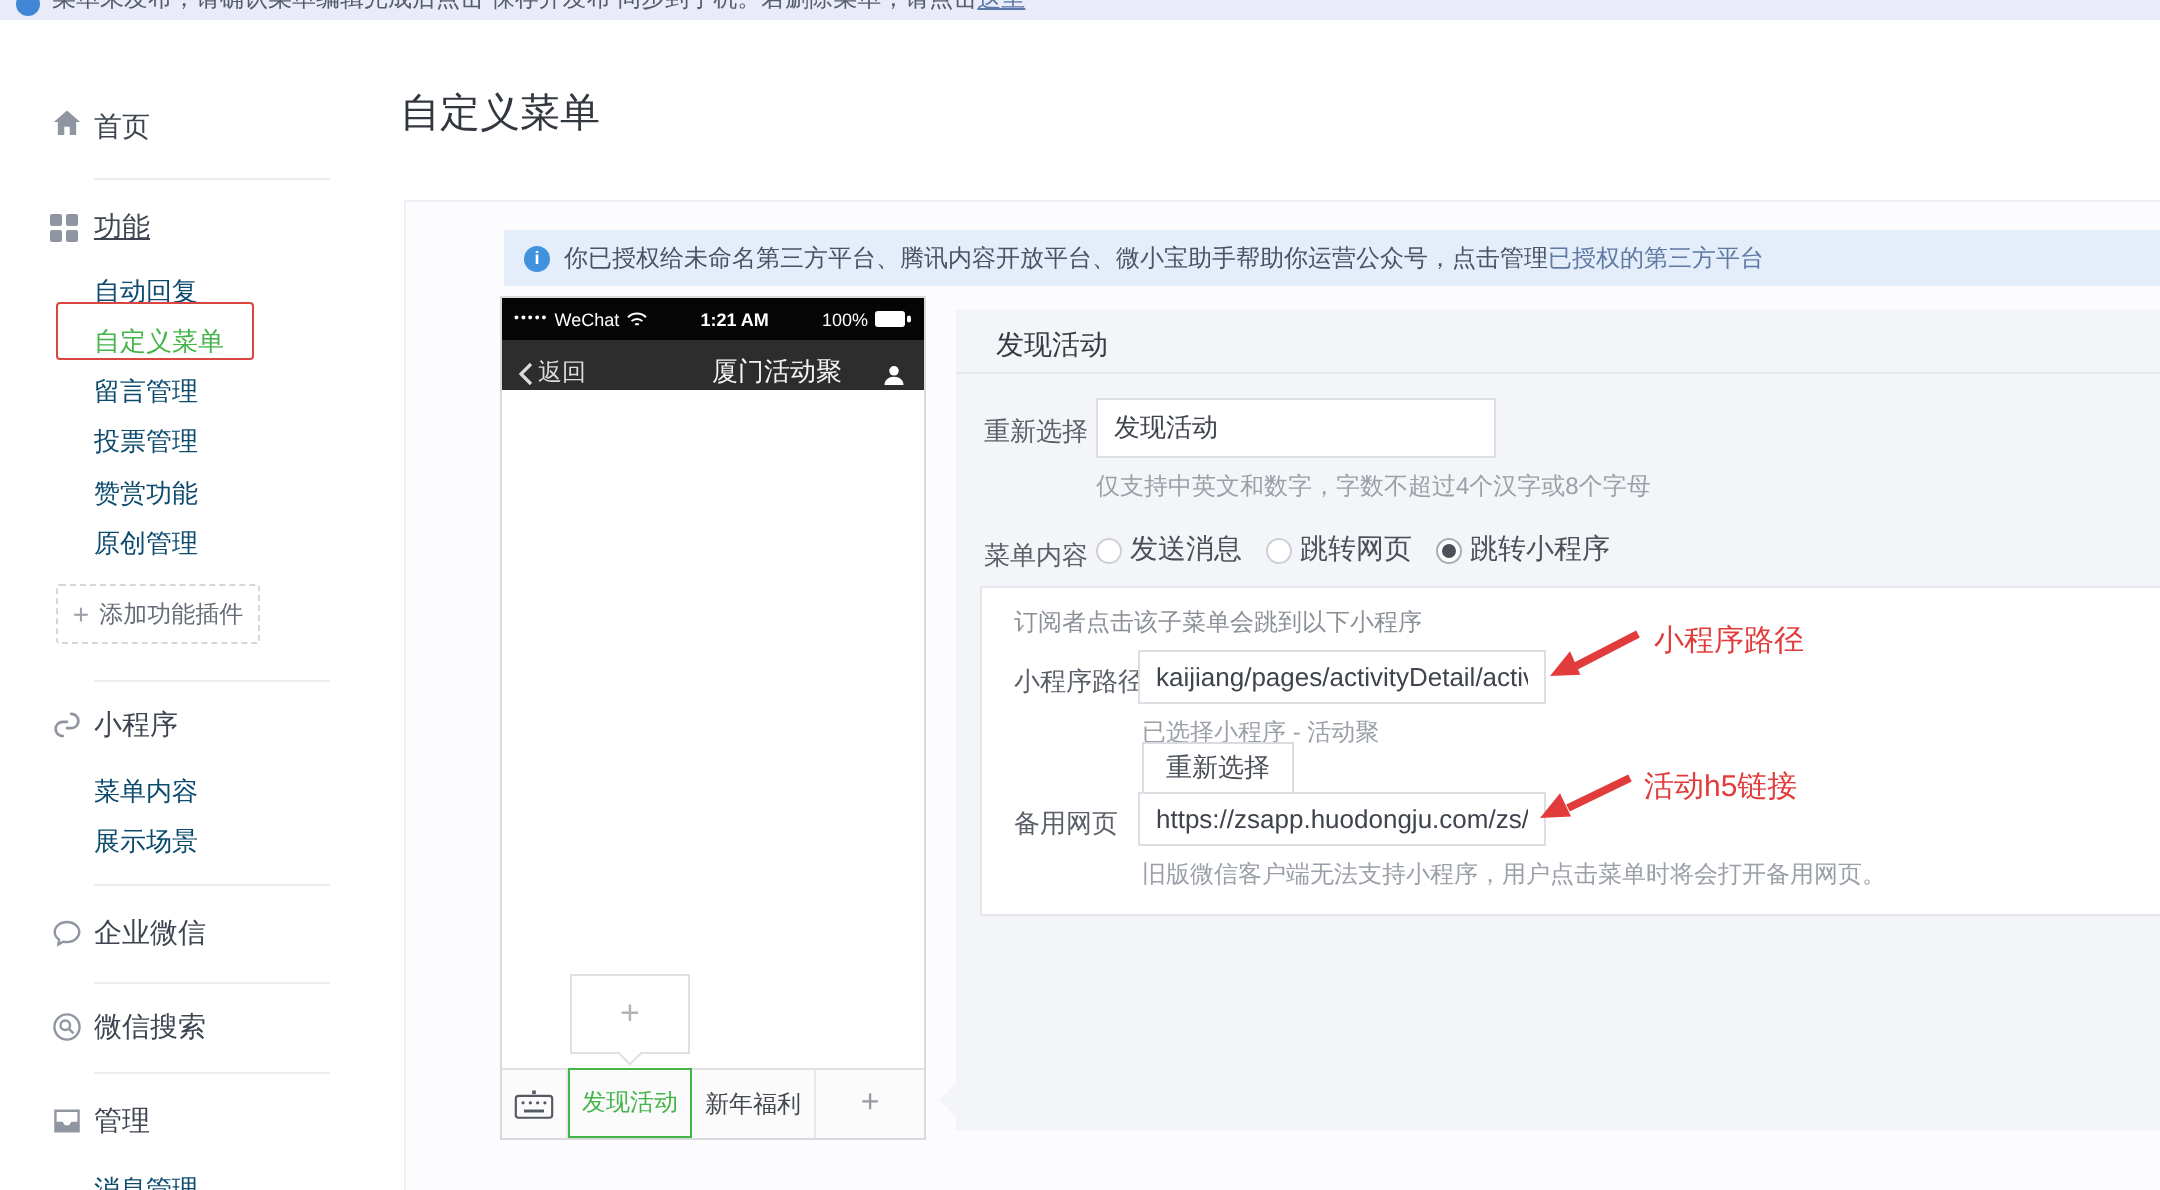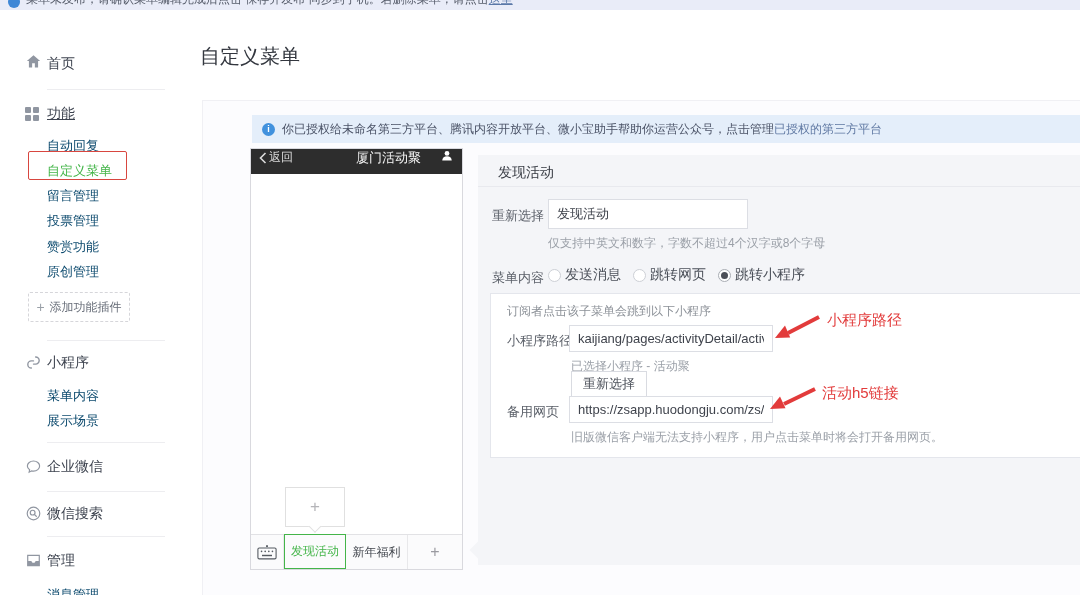--- a/index.html
+++ b/index.html
@@ -39,21 +39,21 @@
     display:flex; align-items:center; font-size:12px; color:#4a5266; padding-left:10px; white-space:nowrap; overflow:hidden; }
   .banner-icon { display:inline-flex; align-items:center; justify-content:center; width:13px; height:13px; border-radius:50%;
     background:#4191dd; color:#fff; font-size:9px; font-weight:bold; margin-right:7px; flex:0 0 13px; font-style:normal; }
   .banner-link { color:#6079a3; cursor:pointer; }
 
   
   .phone { position:absolute; left:250px; top:148px; width:213px; height:422px; background:#fff;
     border:1px solid #d9d9de; }
   .phone-status { height:21px; background:#050505; color:#fff; font-size:9px; display:flex; align-items:center; padding:0 6px; }
   .phone-status .mid { flex:1; text-align:center; font-weight:bold; }
-  .phone-nav { height:25px; background:#2d2d2d; color:#e9e9e9; font-size:12px; display:flex; align-items:flex-start; padding:0 8px; }
+  .phone-nav { height:25px; background:#2d2d2d; color:#e9e9e9; font-size:12px; display:flex; align-items:flex-end; padding:0 8px; }
   .phone-nav .back { display:flex; align-items:center; gap:2px; color:#dcdcdc; cursor:pointer; }
   .phone-nav .title { flex:1; text-align:center; color:#f5f5f5; font-size:13px;padding-left:44px; }
   .phone-body { position:absolute; top:46px; bottom:35px; left:0; right:0; background:#fff; }
   .phone-popup { position:absolute; left:34px; bottom:42px; width:60px; height:40px; background:#fff; border:1px solid #e0e0e0;
     color:#b4b4b8; font-size:17px; display:flex; align-items:center; justify-content:center; cursor:pointer; }
   .phone-popup::after { content:''; position:absolute; bottom:-5px; left:50%; width:8px; height:8px; background:#fff;
     border-right:1px solid #e0e0e0; border-bottom:1px solid #e0e0e0; transform:translateX(-50%) rotate(45deg); }
   .phone-menubar { position:absolute; bottom:0; left:0; right:0; height:35px; background:#fbfbfc; border-top:1px solid #e2e2e5; display:flex; }
   .kb-cell { width:33px; border-right:1px solid #e8e8ea; display:flex; align-items:center; justify-content:center; cursor:pointer; }
   .menu-cell { width:62px; border-right:1px solid #e8e8ea; display:flex; align-items:center; justify-content:center;
@@ -170,20 +170,33 @@
   <div class="page-title">自定义菜单</div>
   <div class="wrapper"></div>
 
   <div class="banner">
     <i class="banner-icon">i</i>
     <span>你已授权给未命名第三方平台、腾讯内容开放平台、微小宝助手帮助你运营公众号，点击管理</span>
       <span class="banner-link">已授权的第三方平台</span>
   </div>
 
   <div class="phone">
+    <div class="phone-status">
+      <span style="font-size:7px; letter-spacing:1px;">•••••</span>
+      <span style="margin-left:3px;">WeChat</span>
+      <svg width="11" height="9" viewBox="0 0 12 10" style="margin-left:3px;">
+        <path d="M1 4 a7 7 0 0 1 10 0 M3 6.2 a4.2 4.2 0 0 1 6 0 M5 8.2 a1.6 1.6 0 0 1 2 0" stroke="#fff" stroke-width="1.1" fill="none"></path>
+      </svg>
+      <span class="mid">1:21 AM</span>
+      <span>100%</span>
+      <svg width="19" height="9" viewBox="0 0 19 9" style="margin-left:3px;">
+        <rect x="0.5" y="0.5" width="15" height="8" rx="1.5" fill="#fff"></rect>
+        <rect x="16.5" y="2.7" width="2" height="3.6" rx="1" fill="#fff"></rect>
+      </svg>
+    </div>
     <div class="phone-nav">
       <span class="back">
         <svg width="8" height="12" viewBox="0 0 8 12">
           <path d="M6.5 1 L1.5 6 L6.5 11" stroke="#dcdcdc" stroke-width="1.6" fill="none"></path>
         </svg>
         <span>返回</span>
       </span>
       <span class="title">厦门活动聚</span>
       <svg width="14" height="14" viewBox="0 0 20 20">
         <circle cx="10" cy="6.3" r="3.4" fill="#fff"></circle>

